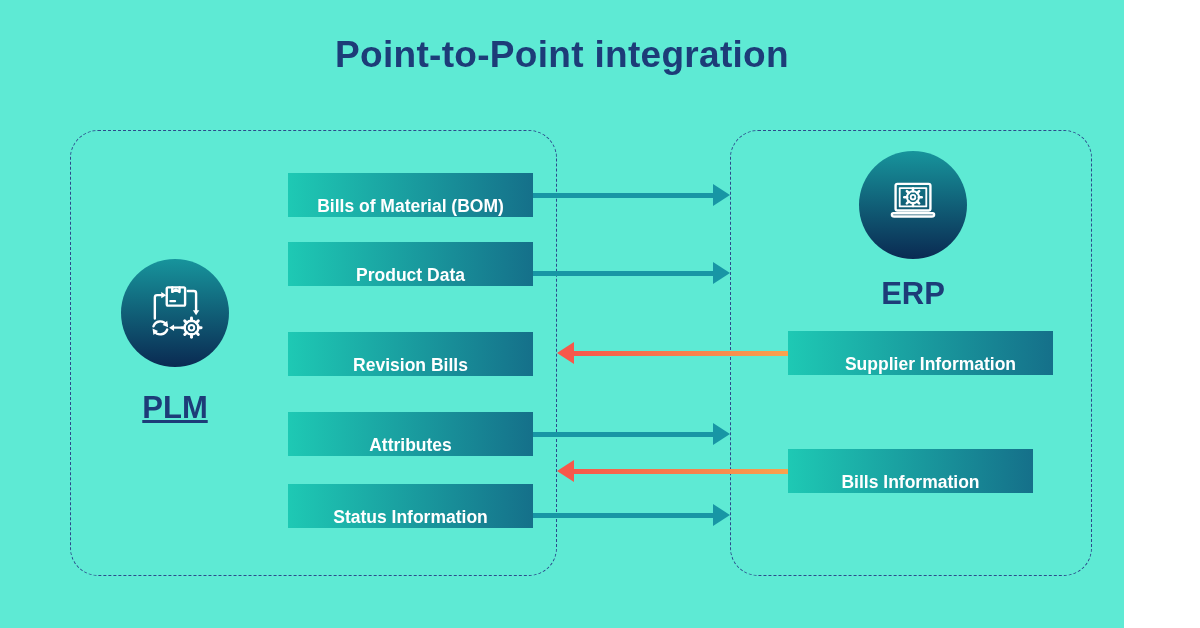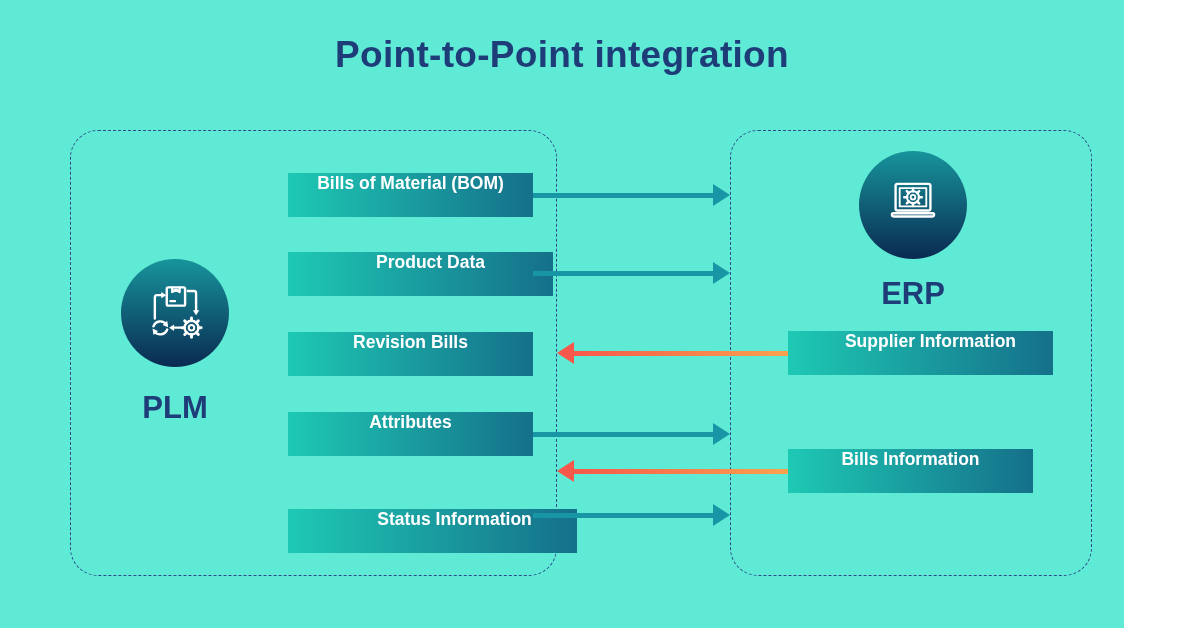--- a/index.html
+++ b/index.html
@@ -22,37 +22,37 @@
     position:absolute; width:108px; height:108px; border-radius:50%;
     background:linear-gradient(180deg,#17949c 0%, #0a2a52 100%);
     display:flex; align-items:center; justify-content:center;
   }
   .circle-plm { left:121px; top:259px; }
   .circle-erp { left:859px; top:151px; }
   .node-label {
     position:absolute; width:108px; text-align:center;
     color:#1d3c78; font-weight:700; font-size:31px;
   }
-  .label-plm { left:121px; top:390px; }
+  .label-plm { left:121px; top:390px;text-decoration:underline; }
   .label-erp { left:859px; top:276px; }
 
   .bar {
     position:absolute; width:245px; height:44px;
-    display:flex; align-items:flex-start; justify-content:center;
+    display:flex; align-items:flex-end; justify-content:center;
     color:#ffffff; font-weight:700; font-size:17.5px;
     background:linear-gradient(90deg,#1ec9b4 0%, #15708a 100%);
     white-space:nowrap;
   }
   .bar-l { left:288px; }
   .bar-r { left:788px; }
   .bar-bom    { top:173px; }
-  .bar-prod   { top:252px;padding-left:20px; }
+  .bar-prod   { top:242px; }
   .bar-rev    { top:332px; }
   .bar-attr   { top:412px; }
-  .bar-status { top:509px;padding-left:44px; }
+  .bar-status { top:484px; }
   .bar-supp   { top:331px;padding-left:20px; }
   .bar-cost   { top:449px; }
 
   .arrow { position:absolute; height:22px; }
   .arrow .shaft { position:absolute; top:8.5px; height:5px; }
   .arrow .head { position:absolute; top:0; width:0; height:0;
     border-top:11px solid transparent; border-bottom:11px solid transparent; }
 
   .arrow-teal { left:533px; width:197px; }
   .arrow-teal .shaft { left:0; width:181px; background:#1896a5; }

